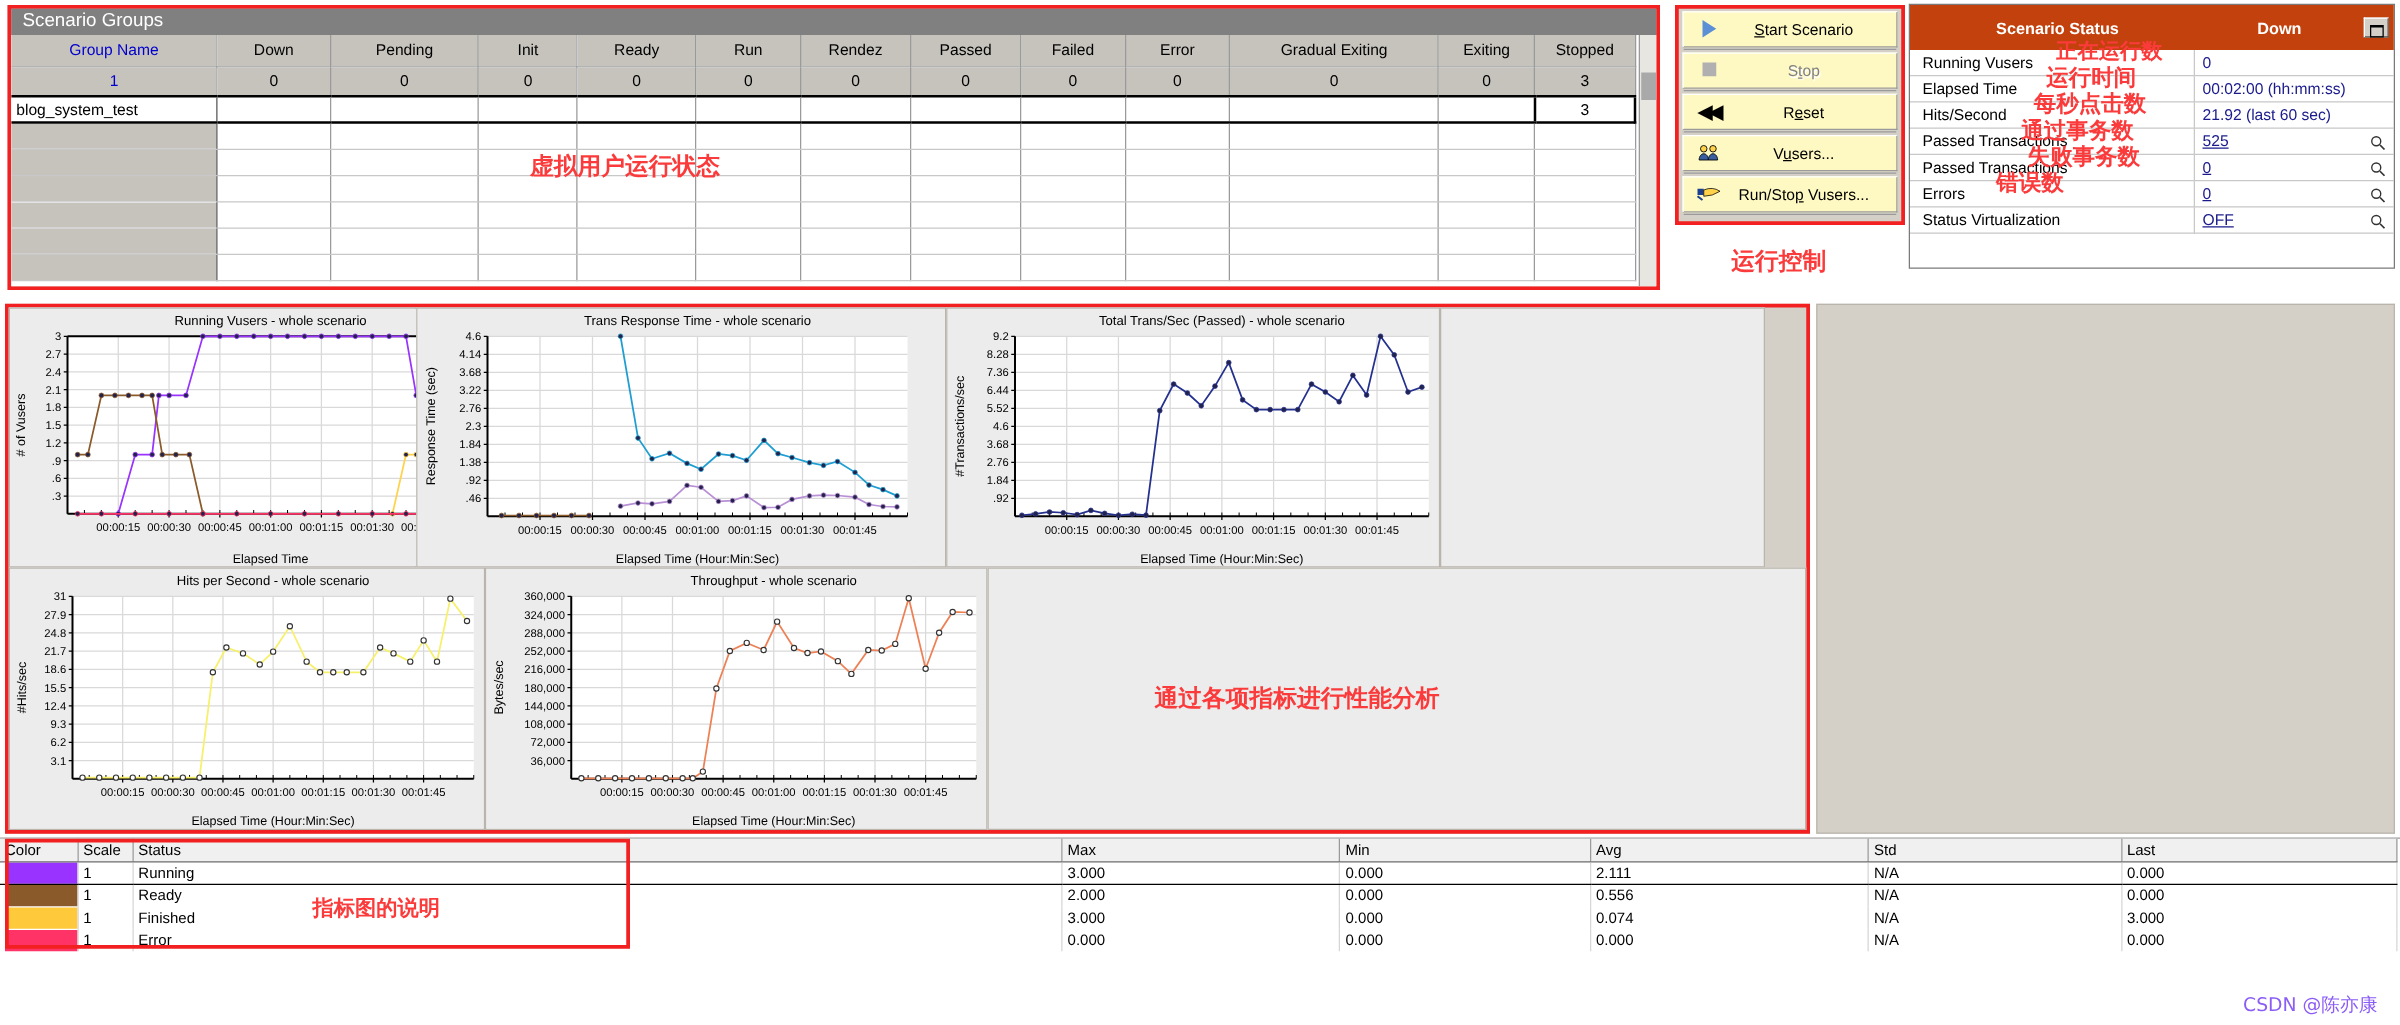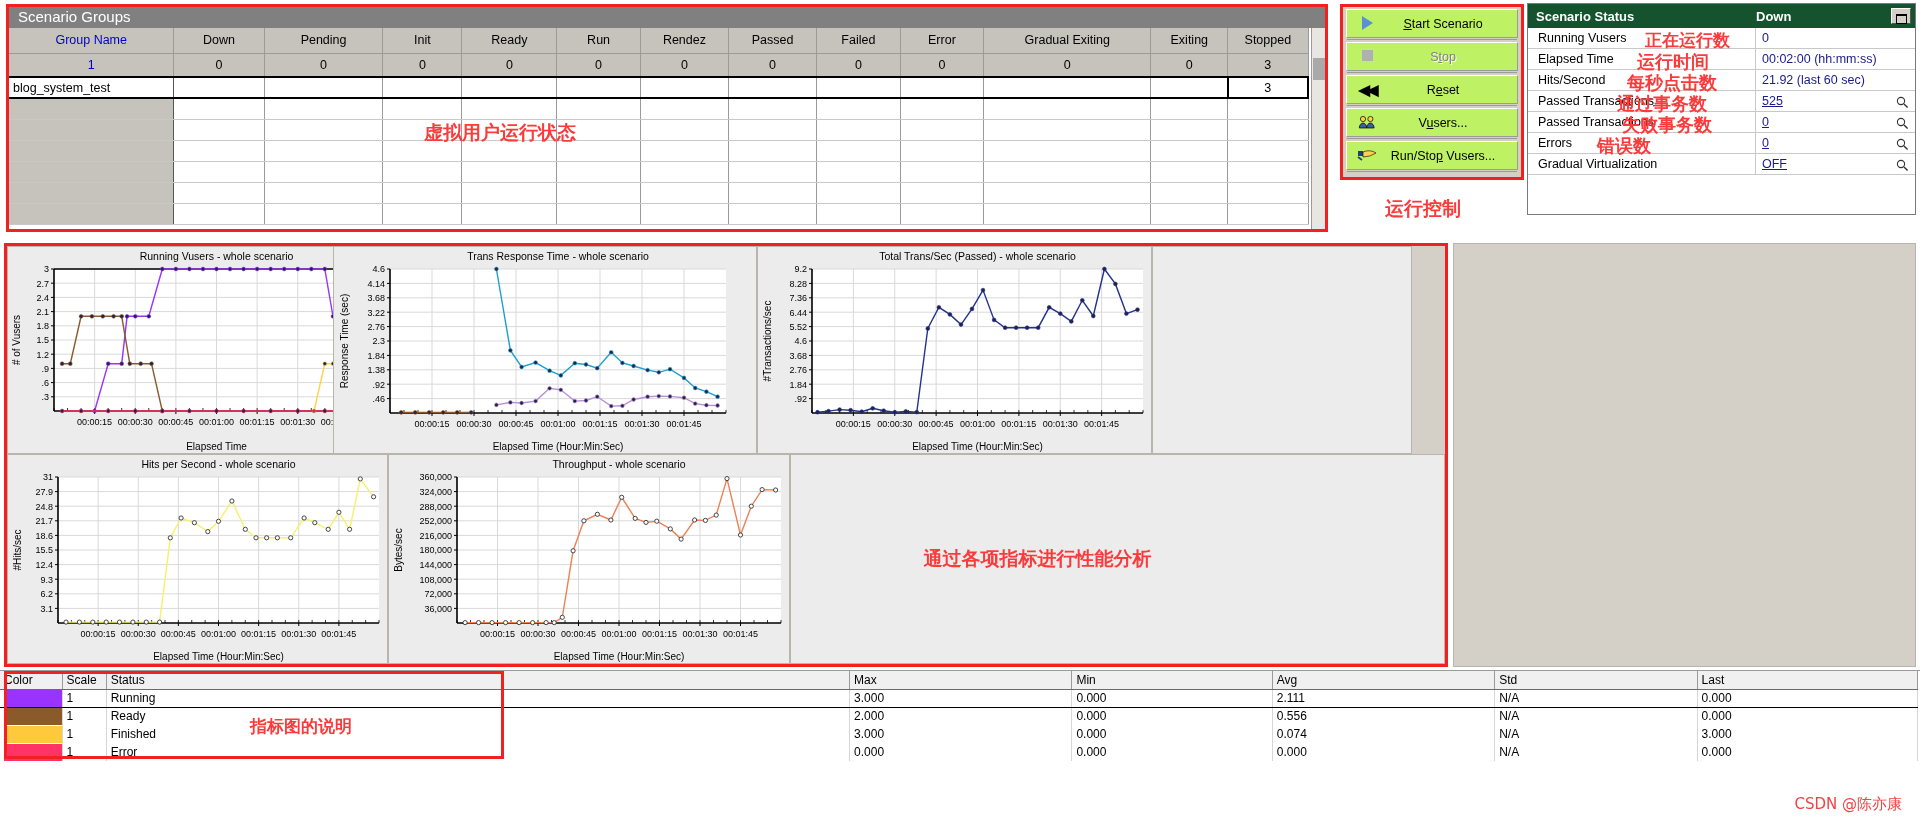--- a/index.html
+++ b/index.html
@@ -71,42 +71,42 @@
   .sg-scroll .thumb { position: absolute; top: 30px; left: 1px; width: 12px; height: 22px; background: #a9a9a9; }
 
   
   #runctl {
     position: absolute; left: 1340px; top: 4px; width: 184px; height: 176px;
     border: 3px solid #f22020; background: #d4d0c8;
   }
   .ctl-btn {
     position: relative; display: flex; align-items: center;
     height: 29px; margin: 2px 3px 0 3px;
-    background: #bef264; border: 1px solid #ffffff;
+    background: #fef9c3; border: 1px solid #ffffff;
     border-right-color: #9a9a9a; border-bottom-color: #9a9a9a;
   }
   .ctl-btn .ico { width: 40px; text-align: center; font-size: 13px; line-height: 1; }
   .ctl-btn .lbl { flex: 1; text-align: center; font-size: 12.5px; padding-right: 18px; }
   .ctl-btn .lbl u { text-decoration: underline; }
   .ctl-btn.disabled .lbl { color: #808080; text-shadow: 1px 1px 0 #fff; }
   .ctl-sep { height: 1px; background: #9a9a9a; margin: 1px 4px 0 4px; }
 
   
   .tri-play { width: 0; height: 0; border-left: 11px solid #5b8fd6; border-top: 7px solid transparent; border-bottom: 7px solid transparent; display: inline-block; }
   .sq-stop { width: 11px; height: 11px; background: #b0b0b0; display: inline-block; }
   .rew { display: inline-block; font-size: 15px; letter-spacing: -3px; font-weight: 900; }
 
   
   #status-panel {
     position: absolute; left: 1527px; top: 3px; width: 389px; height: 212px;
     background: #fff; border: 1px solid #7a7a7a;
   }
   .st-head {
-    display: flex; align-items: center; height: 24px;
-    background: #14532d; color: #fff; font-size: 13px; font-weight: bold;
+    display: flex; align-items: center; height: 36px;
+    background: #c2410c; color: #fff; font-size: 13px; font-weight: bold; text-align: center;
   }
   .st-head .h1 { width: 228px; padding-left: 8px; }
   .st-head .h2 { flex: 1; }
   .st-head .hbtn {
     width: 20px; height: 16px; margin-right: 4px; background: #d4d0c8;
     border: 1px solid #fff; border-right-color: #555; border-bottom-color: #555;
     position: relative;
   }
   .st-head .hbtn::before {
     content: ""; position: absolute; left: 4px; top: 5px; width: 9px; height: 7px;
@@ -149,21 +149,21 @@
     font-size: 12px; height: 18px; padding-left: 4px;
     border-right: 1px solid #d6d6d6; white-space: nowrap;
   }
   table.legend tr.r0 td { border-top: 1px solid #000; border-bottom: 1px solid #000; }
   td.swatchcell { padding: 0; }
   .swatch { width: 100%; height: 17px; display: block; }
   .statuscell { padding-left: 26px; }
 
   #csdn {
     position: absolute; right: 18px; bottom: 6px;
-    color: #ef4444; font-size: 15px;
+    color: #8b5cf6; font-size: 15px;
     font-family: "DejaVu Sans", sans-serif;
   }
 
   
   .axlbl { font-family: "Liberation Sans", sans-serif; font-size: 9px; fill: #000; }
   .axttl { font-family: "Liberation Sans", sans-serif; font-size: 10px; fill: #000; }
 </style>
 </head>
 <body>
 
@@ -423,21 +423,21 @@
           <div class="k">Errors</div>
           <div class="v">
             <span class="txt link">0</span>
             <span class="mag"><svg width="13" height="13" viewBox="0 0 13 13">
                 <circle cx="5" cy="5" r="3.6" fill="none" stroke="#333" stroke-width="1.1"></circle>
                 <path d="M8 8 L11.6 11.6" stroke="#333" stroke-width="1.4"></path>
               </svg></span>
           </div>
         </div>
         <div class="st-row">
-          <div class="k">Gradual Virtualization</div>
+          <div class="k">Status Virtualization</div>
           <div class="v">
             <span class="txt link">OFF</span>
             <span class="mag"><svg width="13" height="13" viewBox="0 0 13 13">
                 <circle cx="5" cy="5" r="3.6" fill="none" stroke="#333" stroke-width="1.1"></circle>
                 <path d="M8 8 L11.6 11.6" stroke="#333" stroke-width="1.4"></path>
               </svg></span>
           </div>
         </div>
       </div>
   </div>

